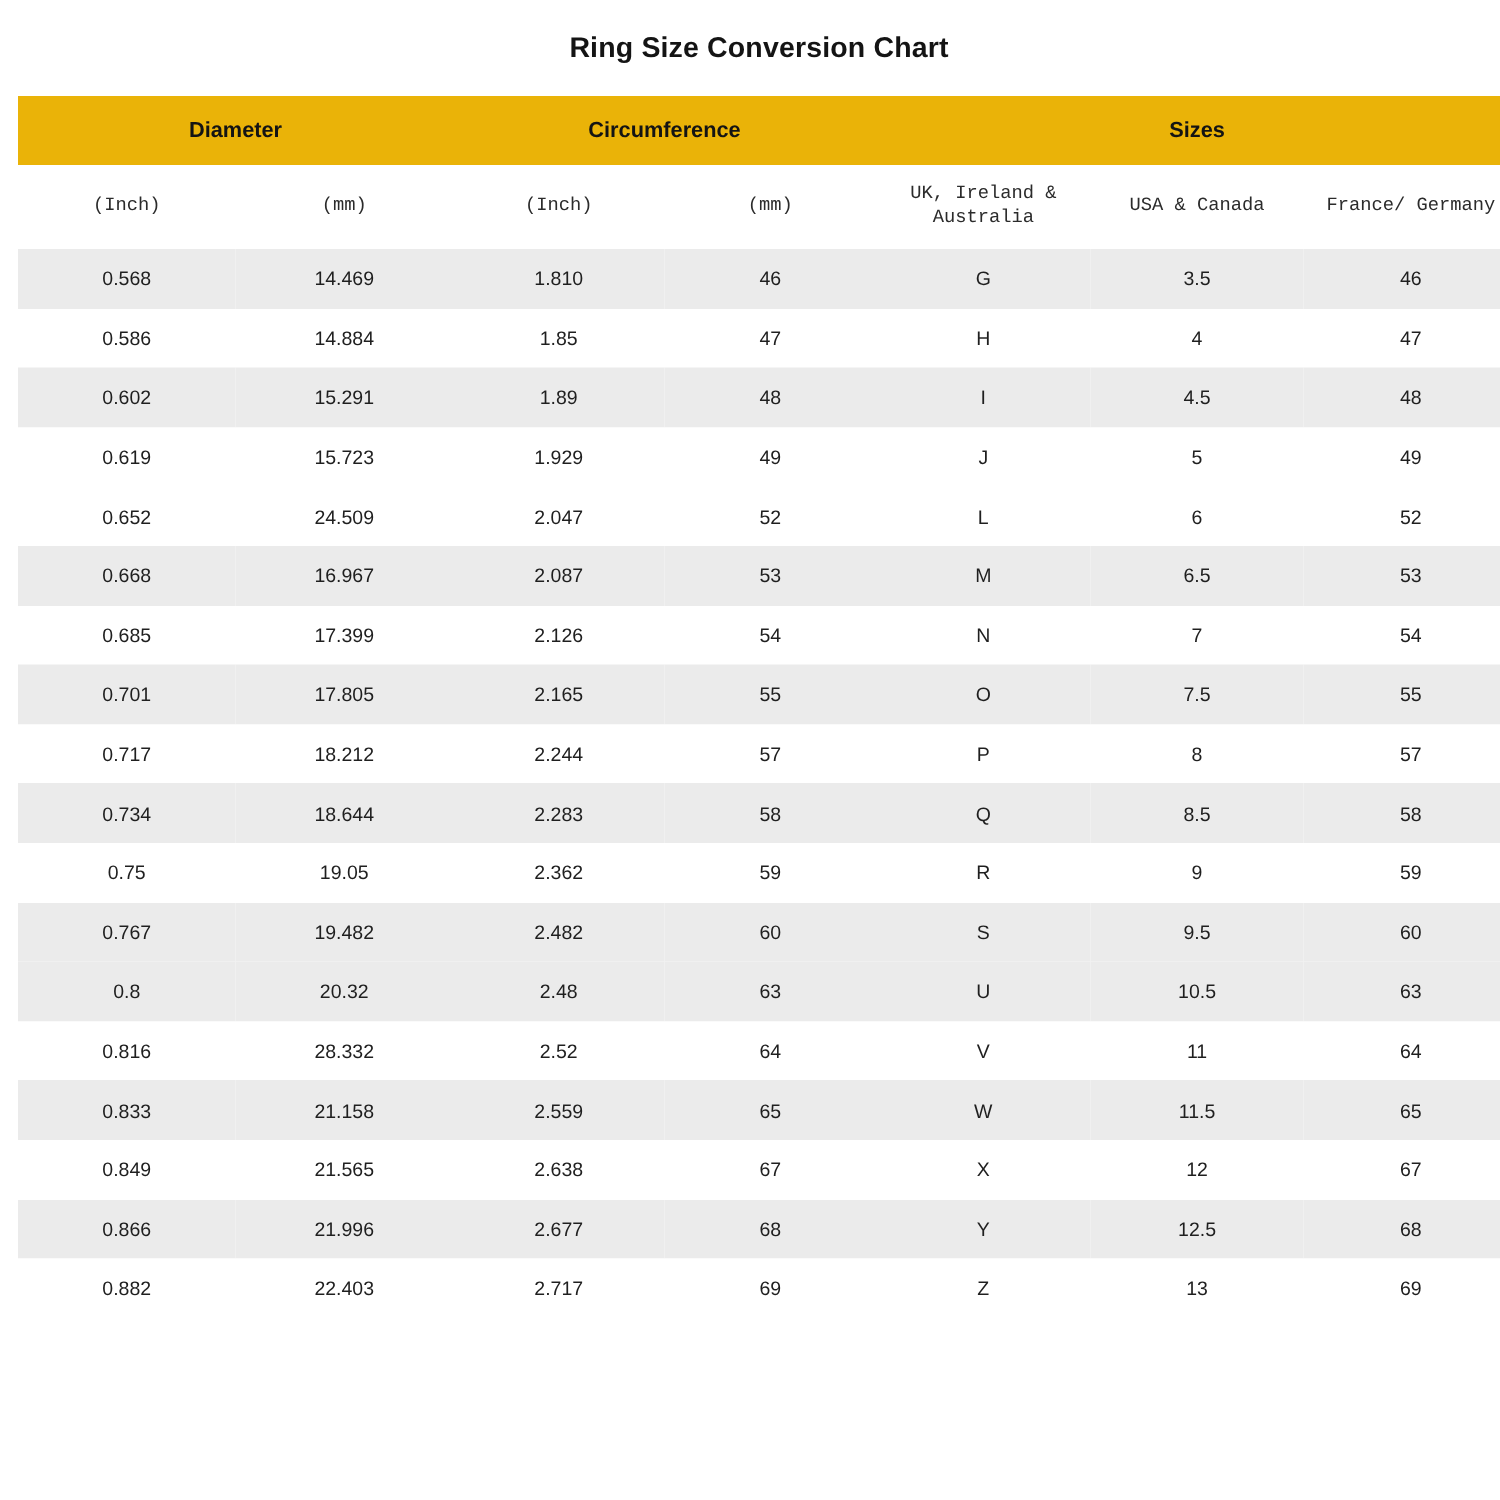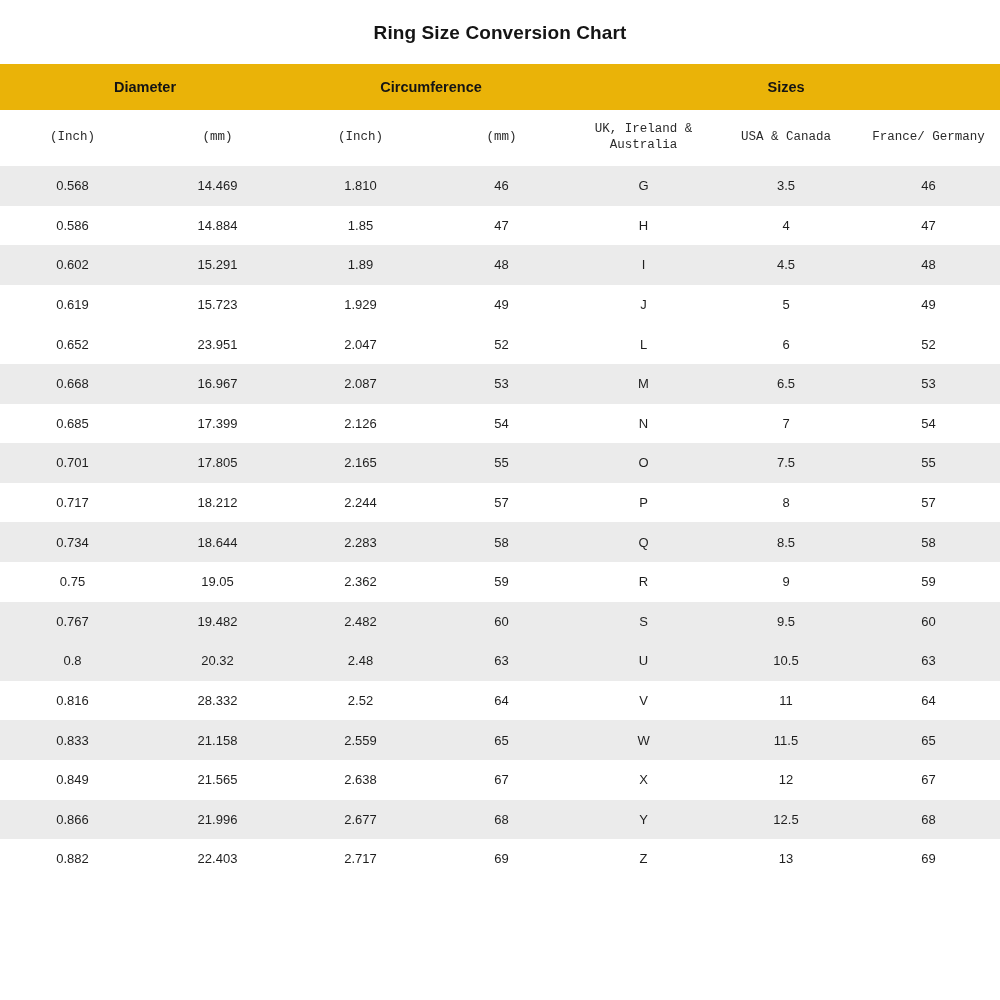--- a/index.html
+++ b/index.html
@@ -10,20 +10,21 @@
   body {
     width: 1000px;
     height: 1000px;
     font-family: "Liberation Sans", sans-serif;
     color: #1a1a1a;
     overflow: hidden;
   }
   .page {
     width: 1000px;
     box-sizing: border-box;
+    padding-left: 12px;
   }
   .chart-title {
     text-align: center;
     font-size: 19px;
     font-weight: bold;
     color: #141414;
     padding: 22px 0 20px 0;
     letter-spacing: 0.1px;
   }
   table.ring-table {
@@ -141,21 +142,21 @@
         <td>0.619</td>
         <td>15.723</td>
         <td>1.929</td>
         <td>49</td>
         <td>J</td>
         <td>5</td>
         <td>49</td>
       </tr>
       <tr class="data-row row-plain">
         <td>0.652</td>
-        <td>23.951</td>
+        <td>24.509</td>
         <td>2.047</td>
         <td>52</td>
         <td>L</td>
         <td>6</td>
         <td>52</td>
       </tr>
       <tr class="data-row row-shade">
         <td>0.668</td>
         <td>16.967</td>
         <td>2.087</td>

